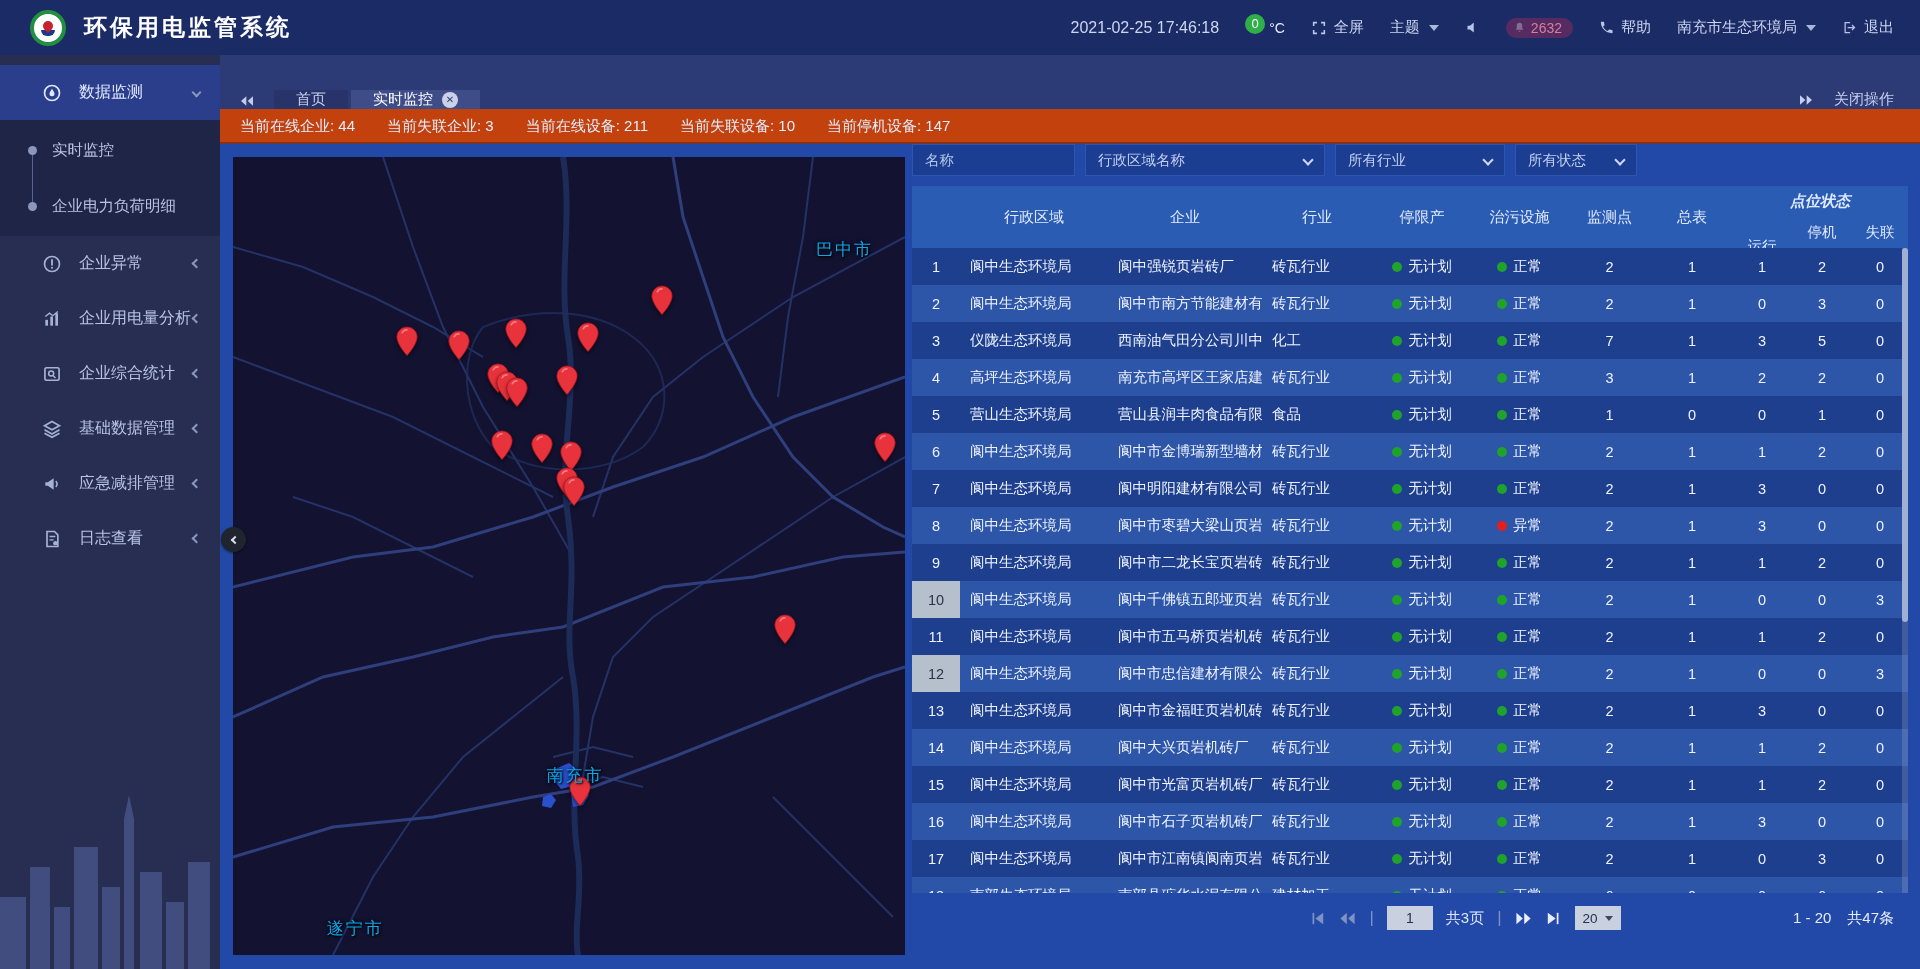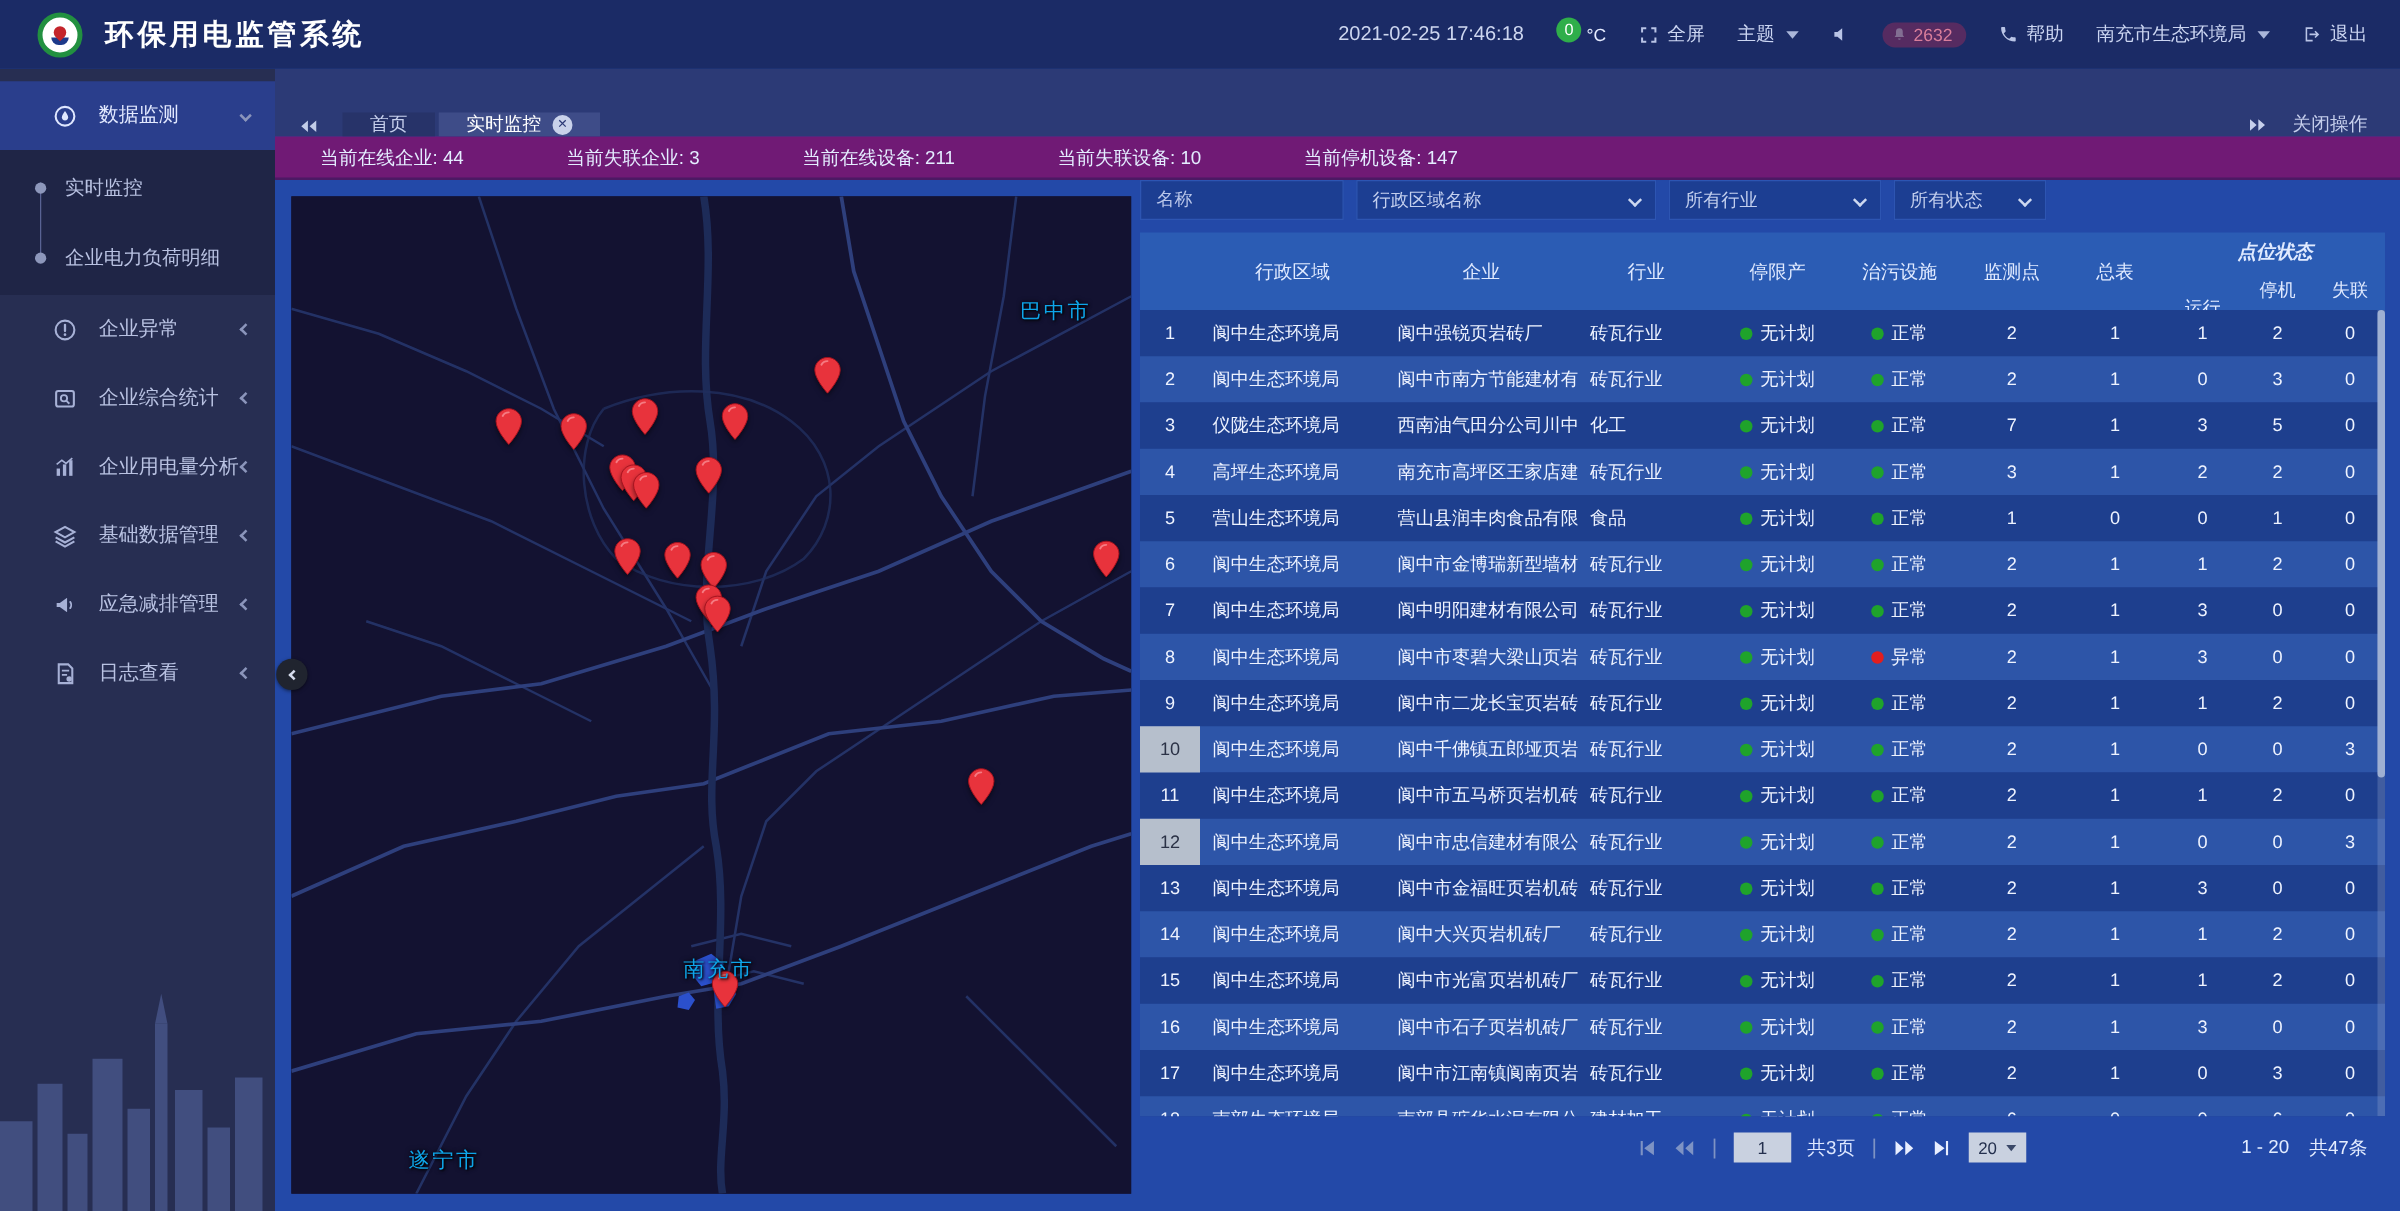--- a/index.html
+++ b/index.html
@@ -48,21 +48,21 @@
 
   
   .tabbar { position:absolute; top:55px; left:220px; right:0; height:54px; background:#2c3a76; display:flex; align-items:flex-end; z-index:10; }
   .tab-nav { width:54px; display:flex; align-items:center; justify-content:center; color:#c2cce8; cursor:pointer; }
   .tab { padding:0 22px; display:flex; align-items:center; gap:9px; background:#273369; color:#c6cfec; font-size:15px; margin-right:3px; cursor:pointer; }
   .tab.active { background:#3e4c88; color:#fff; }
   .tab-close { width:16px; height:16px; border-radius:50%; background:#c9d2ea; color:#2c3a76; font-size:10px; line-height:16px; text-align:center; font-weight:bold; cursor:pointer; }
   .tab-right { margin-left:auto; display:flex; align-items:center; gap:20px; padding-right:26px; color:#c6cfec; font-size:15px; }
 
   
-  .statsbar { position:absolute; top:109px; left:220px; right:0; height:35px; background:#701a75; display:flex; align-items:center; gap:82px; padding-left:36px; color:#e4edff; font-size:15px; box-shadow:inset 0 -2px 0 rgba(10,25,70,.35); z-index:9; }
+  .statsbar { position:absolute; top:109px; left:220px; right:0; height:35px; background:#c2410c; display:flex; align-items:center; gap:32px; padding-left:20px; color:#e4edff; font-size:15px; box-shadow:inset 0 -2px 0 rgba(10,25,70,.35); z-index:9; }
   .stat-item { white-space:nowrap; }
 
   
   .map-panel { position:absolute; left:233px; top:157px; width:672px; height:798px; background:#131231; overflow:visible; }
   .map-inner { position:absolute; inset:0; overflow:hidden; }
   .pin { position:absolute; width:24px; height:31px; transform:translate(-50%,-100%); filter:drop-shadow(0 2px 2px rgba(0,0,0,.5)); cursor:pointer; }
   .city-label { position:absolute; transform:translate(-50%,-50%); color:#0ea5e9; font-size:17px; letter-spacing:2px; text-shadow:0 0 4px #000,1px 1px 2px #000; white-space:nowrap; }
   .map-collapse { position:absolute; left:-12px; top:370px; width:25px; height:25px; border-radius:50%; background:#20242f; color:#d6dced; display:flex; align-items:center; justify-content:center; cursor:pointer; z-index:5; box-shadow:0 1px 3px rgba(0,0,0,.5); }
   .map-collapse .chev-css { width:6px; height:6px; margin-left:3px; }
 
@@ -194,39 +194,39 @@
             <circle cx="12" cy="12" r="9" fill="none" stroke="currentColor" stroke-width="2"></circle>
             <path d="M12 7v6" stroke="currentColor" stroke-width="2.2" stroke-linecap="round"></path>
             <circle cx="12" cy="16.5" r="1.3" fill="currentColor"></circle>
           </svg>
         </span>
         <span>企业异常</span>
         <span class="chev-css left"></span>
       </div>
       <div class="side-item">
         <span class="icon">
-          <svg width="20" height="20" viewBox="0 0 24 24">
-            <rect x="3.5" y="4.5" width="17" height="15" rx="2" fill="none" stroke="currentColor" stroke-width="2"></rect>
-            <circle cx="11" cy="11.5" r="3" fill="none" stroke="currentColor" stroke-width="1.8"></circle>
-            <path d="M13.2 13.8l3 3" stroke="currentColor" stroke-width="1.8"></path>
-          </svg>
-        </span>
-        <span>企业综合统计</span>
-        <span class="chev-css left"></span>
-      </div>
-      <div class="side-item">
-        <span class="icon">
           <svg width="20" height="20" viewBox="0 0 24 24" fill="currentColor">
             <rect x="4" y="13" width="3.2" height="7"></rect>
             <rect x="10" y="9" width="3.2" height="11"></rect>
             <rect x="16" y="5" width="3.2" height="15"></rect>
             <path d="M4 9l5-4 4 3 6-5" fill="none" stroke="currentColor" stroke-width="1.6"></path>
           </svg>
         </span>
         <span>企业用电量分析</span>
+        <span class="chev-css left"></span>
+      </div>
+      <div class="side-item">
+        <span class="icon">
+          <svg width="20" height="20" viewBox="0 0 24 24">
+            <rect x="3.5" y="4.5" width="17" height="15" rx="2" fill="none" stroke="currentColor" stroke-width="2"></rect>
+            <circle cx="11" cy="11.5" r="3" fill="none" stroke="currentColor" stroke-width="1.8"></circle>
+            <path d="M13.2 13.8l3 3" stroke="currentColor" stroke-width="1.8"></path>
+          </svg>
+        </span>
+        <span>企业综合统计</span>
         <span class="chev-css left"></span>
       </div>
       <div class="side-item">
         <span class="icon">
           <svg width="20" height="20" viewBox="0 0 24 24" fill="none" stroke="currentColor" stroke-width="2">
             <path d="M12 3l9 5-9 5-9-5z"></path>
             <path d="M3 13l9 5 9-5"></path>
             <path d="M3 17l9 5 9-5"></path>
           </svg>
         </span>

